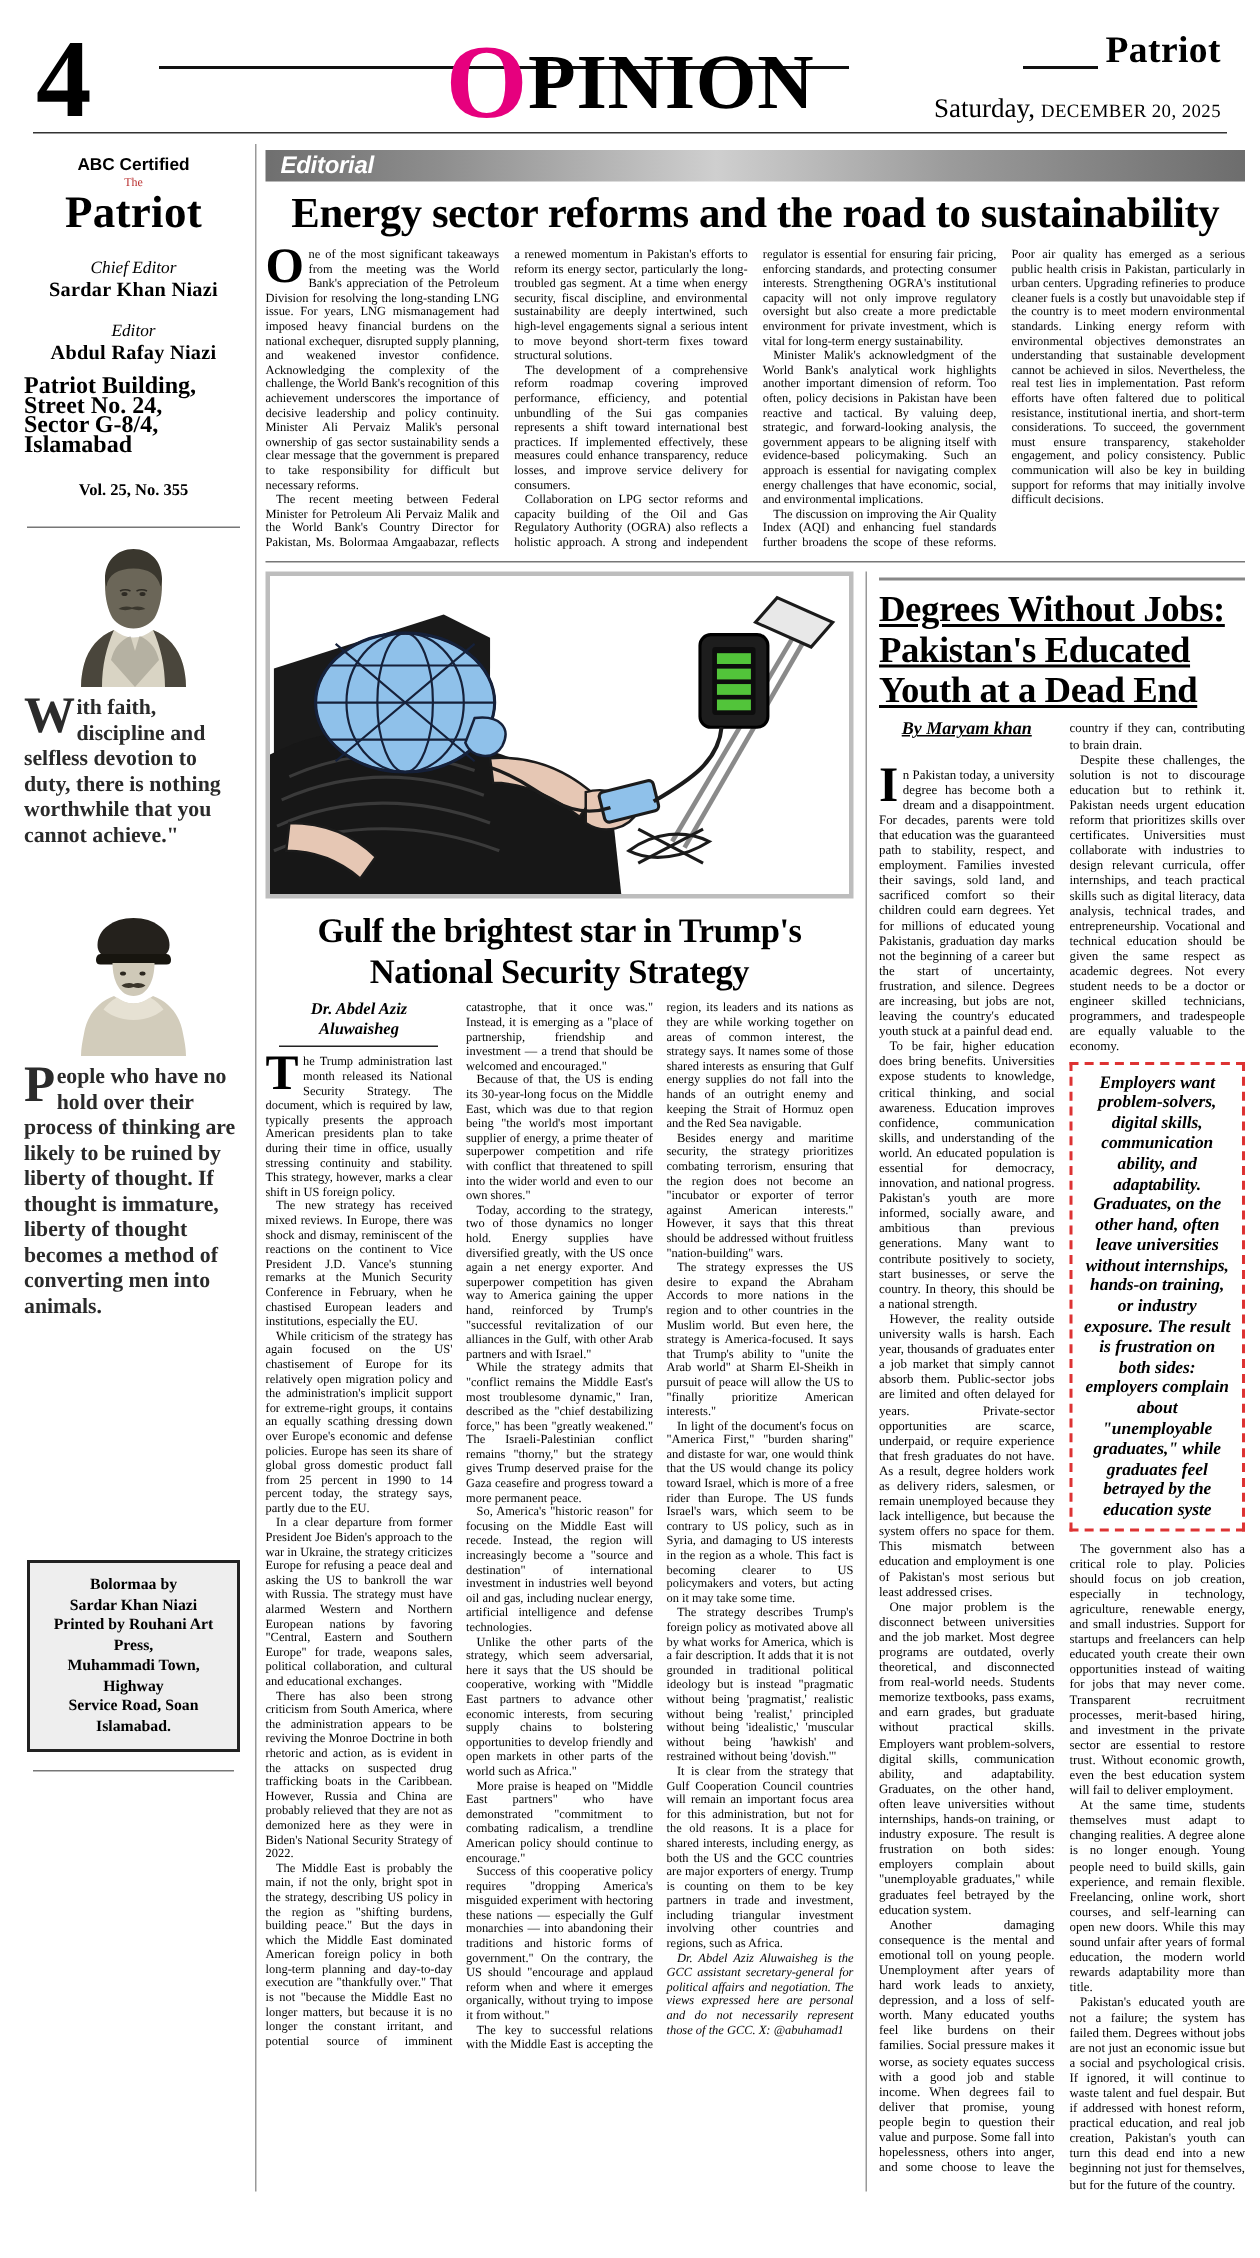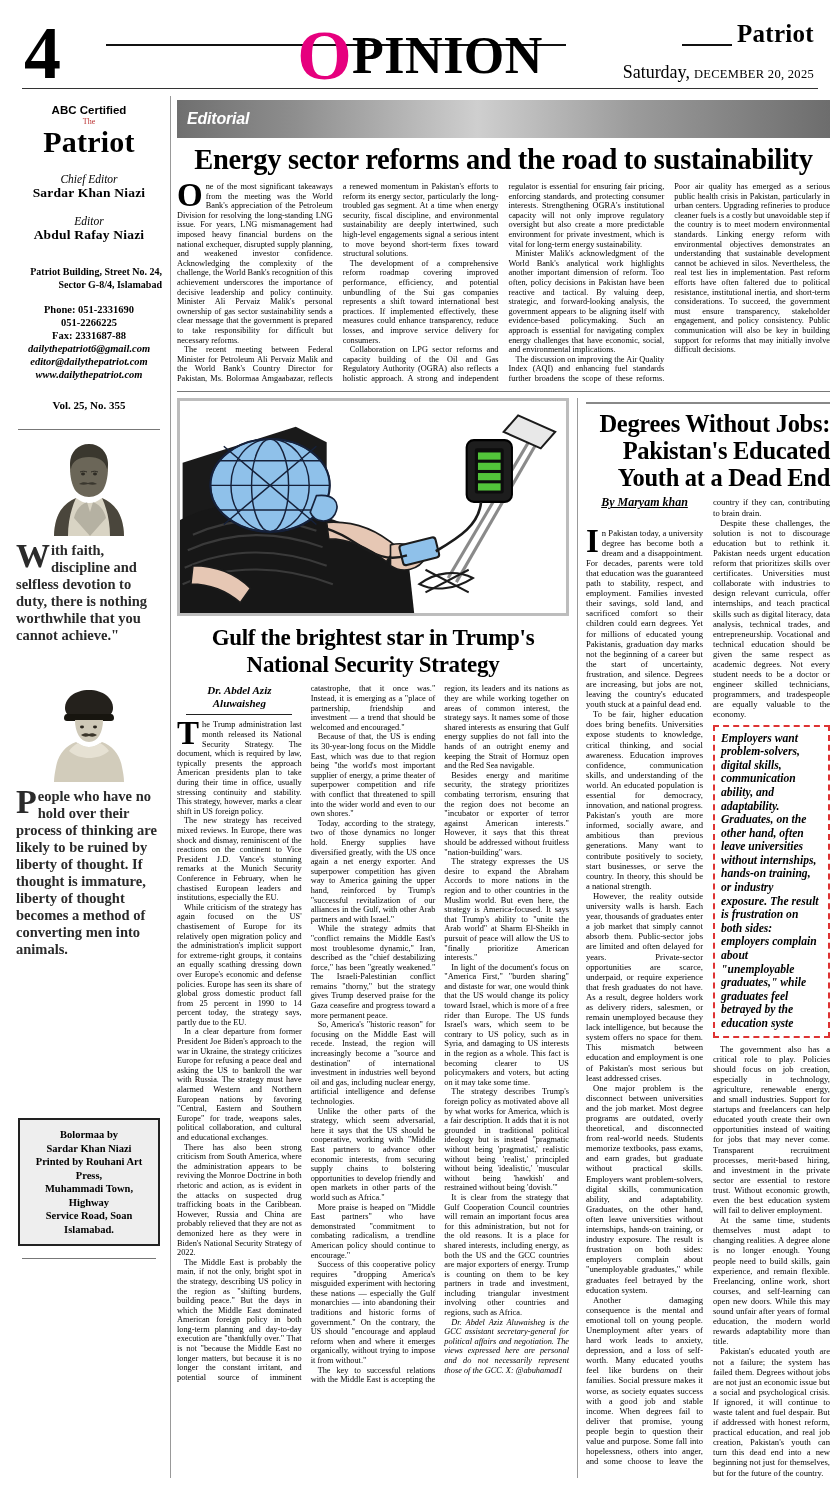--- a/index.html
+++ b/index.html
@@ -31,37 +31,37 @@
   .sidebar{width:160px;flex:0 0 160px;padding:4px 8px 0 6px;box-sizing:border-box;}
   .content{flex:1;padding-left:6px;box-sizing:border-box;border-left:1px solid #999;}
 
   
   .abc{text-align:center;font-family:"Liberation Sans",sans-serif;font-weight:700;font-size:11.5px;margin-top:4px;}
   .sb-logo{text-align:center;margin-top:2px;}
   .sb-logo .the{font-size:8px;display:block;line-height:7px;color:#b33;}
   .sb-logo .nm{font-family:"Liberation Serif",serif;font-weight:700;font-size:30px;letter-spacing:.2px;}
   .role{text-align:center;font-style:italic;font-size:11.5px;margin-top:14px;}
   .pname{text-align:center;font-weight:700;font-size:13.5px;letter-spacing:.2px;}
-  .addr{text-align:right;font-weight:700;font-size:10px;line-height:13px;margin-top:22px;}
+  .addr{text-align:left;font-weight:700;font-size:16px;line-height:13px;margin-top:8px;}
   .contact{text-align:center;font-size:10.5px;line-height:13px;margin-top:12px;font-weight:700;}
   .contact .em{font-style:italic;font-weight:700;}
   .vol{text-align:center;font-weight:700;font-size:11px;margin-top:18px;}
   .sb-divider{height:1px;background:#777;margin:18px 2px 0 2px;}
 
   .portrait{margin:10px auto 0 auto;display:block;}
   .quote{font-size:14.5px;line-height:17px;font-weight:700;color:#2b2b2b;margin-top:6px;
     font-family:"Liberation Serif",serif;}
   .quote .cap{float:left;font-size:34px;line-height:27px;font-weight:700;padding-right:1px;}
 
   .pub-box{border:2px solid #222;background:#eee;margin:10px 2px 0 2px;padding:8px 4px;
     text-align:center;font-weight:700;font-size:10.5px;line-height:13.5px;}
   .foot-rule{height:1px;background:#777;margin:12px 6px 0 6px;}
 
   
-  .ed-band{height:38px;margin:4px 0 0 0;
+  .ed-band{height:21px;margin:4px 0 0 0;
     background:linear-gradient(to right,#6f6f6f 0%,#8e8e8e 18%,#cfcfcf 46%,#9b9b9b 70%,#6d6d6d 100%);
     display:flex;align-items:center;}
   .ed-band span{color:#fff;font-family:"Liberation Sans",sans-serif;font-style:italic;
     font-weight:700;font-size:16px;padding-left:10px;letter-spacing:-.2px;}
   .ed-head{font-family:"Liberation Serif",serif;font-weight:700;font-size:28.5px;
     text-align:center;margin:6px 0 6px 0;letter-spacing:-.3px;}
   .ed-cols{column-count:4;column-gap:10px;column-rule:0;font-size:8.3px;line-height:9.6px;
     text-align:justify;hyphens:auto;}
   .ed-cols p{margin:0 0 0 0;text-indent:7px;}
   .ed-cols p.first{text-indent:0;}
@@ -83,29 +83,29 @@
     text-align:justify;hyphens:auto;}
   .gulf-cols p{margin:0;text-indent:7px;}
   .gulf-cols p.first{text-indent:0;}
   .byline-blk{text-align:center;margin-bottom:4px;}
   .byline-blk .bl{font-weight:700;font-style:italic;font-size:11px;line-height:13px;
     display:block;}
   .byline-rule{height:1px;background:#222;width:85%;margin:2px auto 5px auto;}
   .bio{font-style:italic;font-size:8.3px;line-height:9.6px;text-align:justify;text-indent:7px;margin:0;}
 
   .dg-head{font-family:"Liberation Serif",serif;font-weight:700;font-size:24.5px;
-    text-align:right;line-height:27px;margin:2px 0 6px 0;letter-spacing:-.3px;}
+    text-align:left;line-height:27px;margin:2px 0 6px 0;letter-spacing:-.3px;text-decoration:underline;}
   .dg-by{text-align:center;font-weight:700;font-style:italic;font-size:12px;
     text-decoration:underline;margin-bottom:20px;}
   .dg-cols{column-count:2;column-gap:10px;font-size:8.6px;line-height:10.1px;
     text-align:justify;hyphens:auto;}
   .dg-cols p{margin:0;text-indent:7px;}
   .dg-cols p.first{text-indent:0;}
   .pullbox{border:2px dashed #d33;padding:5px 6px;margin:5px 0 6px 0;break-inside:avoid;
-    text-align:left;font-style:italic;font-weight:700;font-size:11.6px;line-height:13.6px;}
+    text-align:center;font-style:italic;font-weight:700;font-size:11.6px;line-height:13.6px;}
   .topline{height:2px;background:#888;margin:4px 0 6px 0;}
 </style>
 </head>
 <body>
 
 <div class="page">
 
   <div class="masthead">
     <div class="folio">4</div>
     <div class="rule-left"></div>
@@ -128,28 +128,20 @@
       <div class="sb-logo">
         <span class="the">The</span>
         <span class="nm">Patriot</span>
       </div>
       <div class="role">Chief Editor</div>
       <div class="pname">Sardar Khan Niazi</div>
       <div class="role">Editor</div>
       <div class="pname">Abdul Rafay Niazi</div>
       <div class="addr" style="white-space:pre-line">Patriot Building, Street No. 24,
 Sector G-8/4, Islamabad</div>
-      <div class="contact">
-        <div>Phone: 051-2331690</div>
-        <div>051-2266225</div>
-        <div>Fax:    2331687-88</div>
-        <div class="em">dailythepatriot6@gmail.com</div>
-        <div class="em">editor@dailythepatriot.com</div>
-        <div class="em">www.dailythepatriot.com</div>
-      </div>
       <div class="vol">Vol. 25, No. 355</div>
       <div class="sb-divider"></div>
 
       <svg class="portrait" width="92" height="96" viewBox="0 0 92 96">
         <rect width="92" height="96" fill="#fff"></rect>
         <g fill="#6b6658">
           <path d="M46 6c-12 0-19 9-19 22 0 9 2 17 5 22 3 4 8 7 14 7s11-3 14-7c3-5 5-13 5-22C65 15 58 6 46 6z"></path>
         </g>
         <g fill="#3a372e">
           <path d="M27 24c0-12 8-20 19-20s19 8 19 20c0 3-1 5-1 5-2-8-8-12-18-12S29 21 28 29c0 0-1-2-1-5z"></path>

